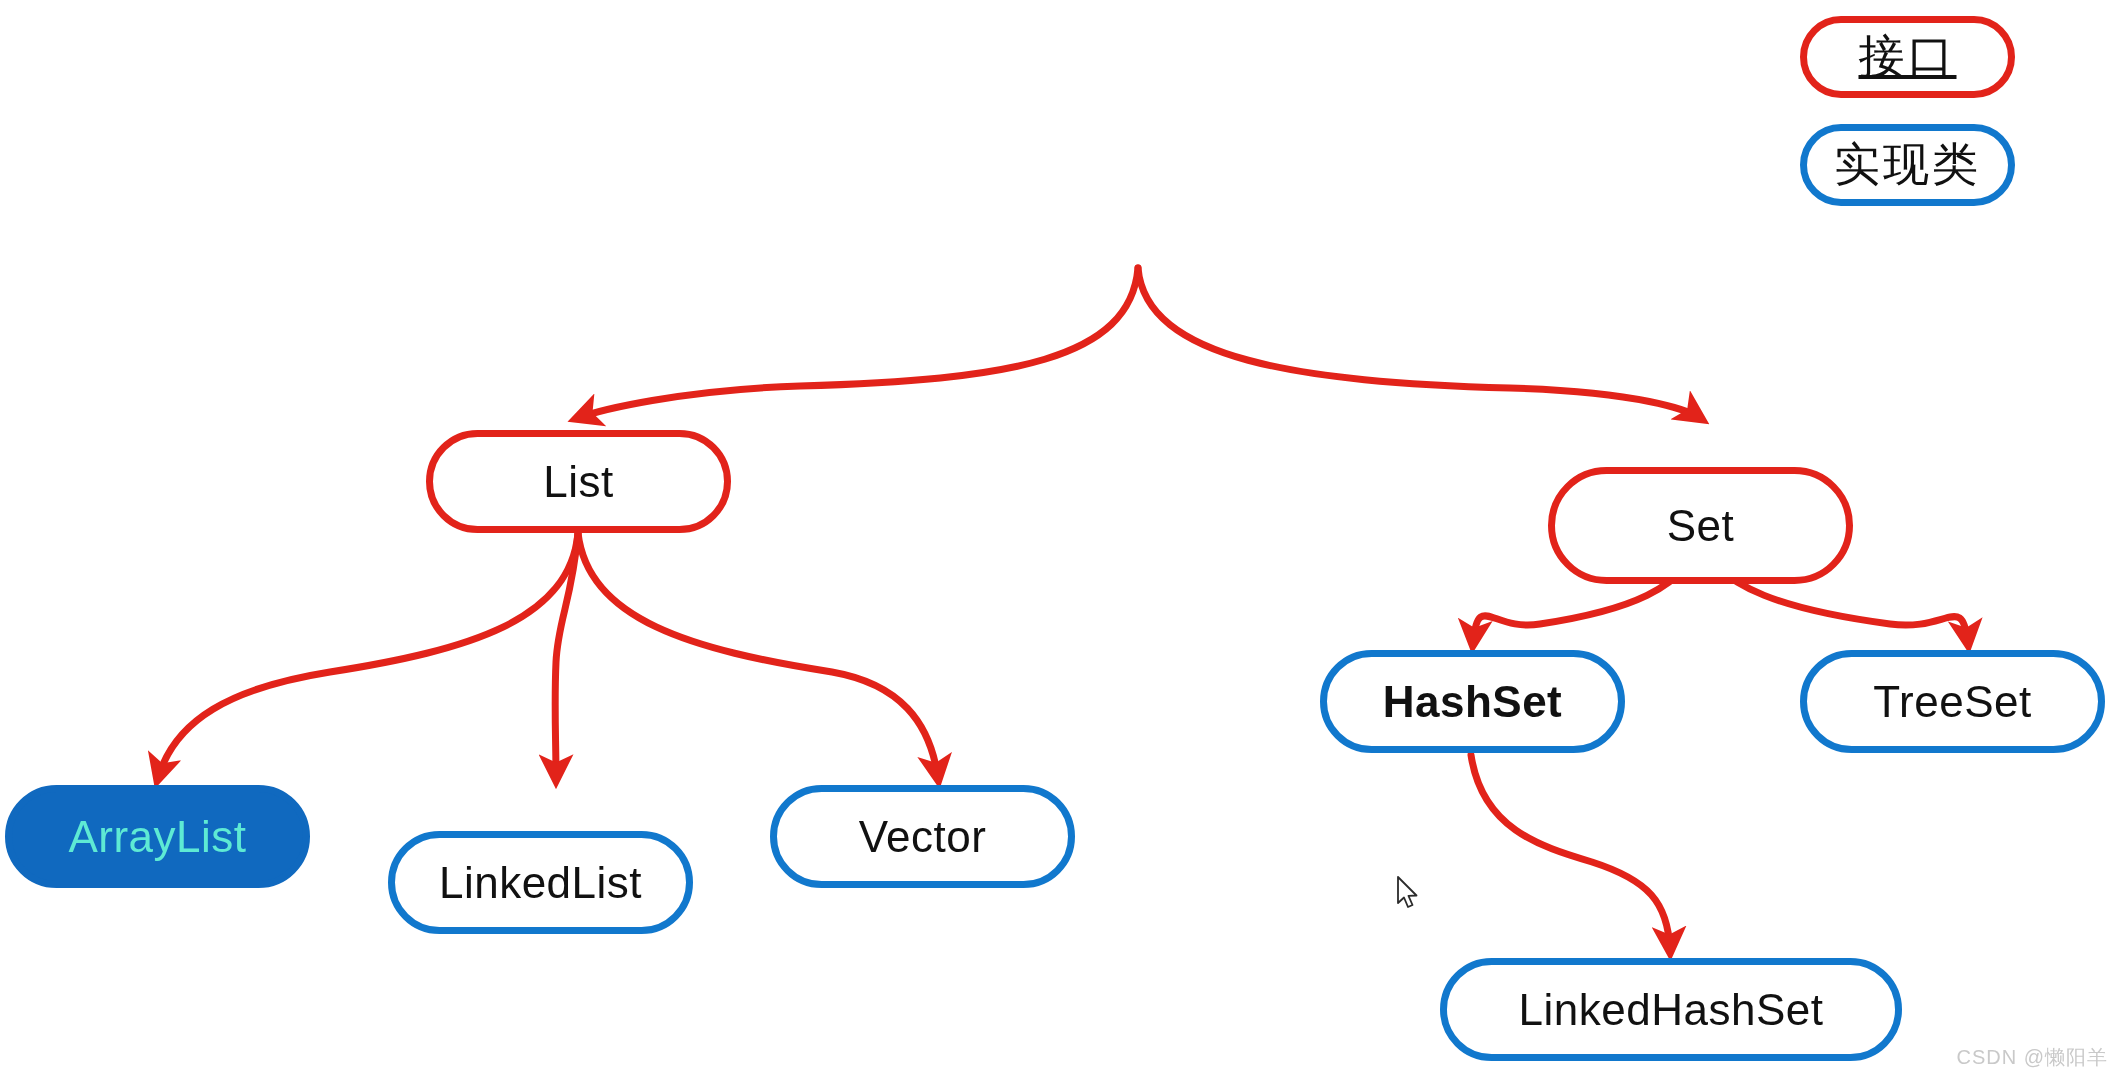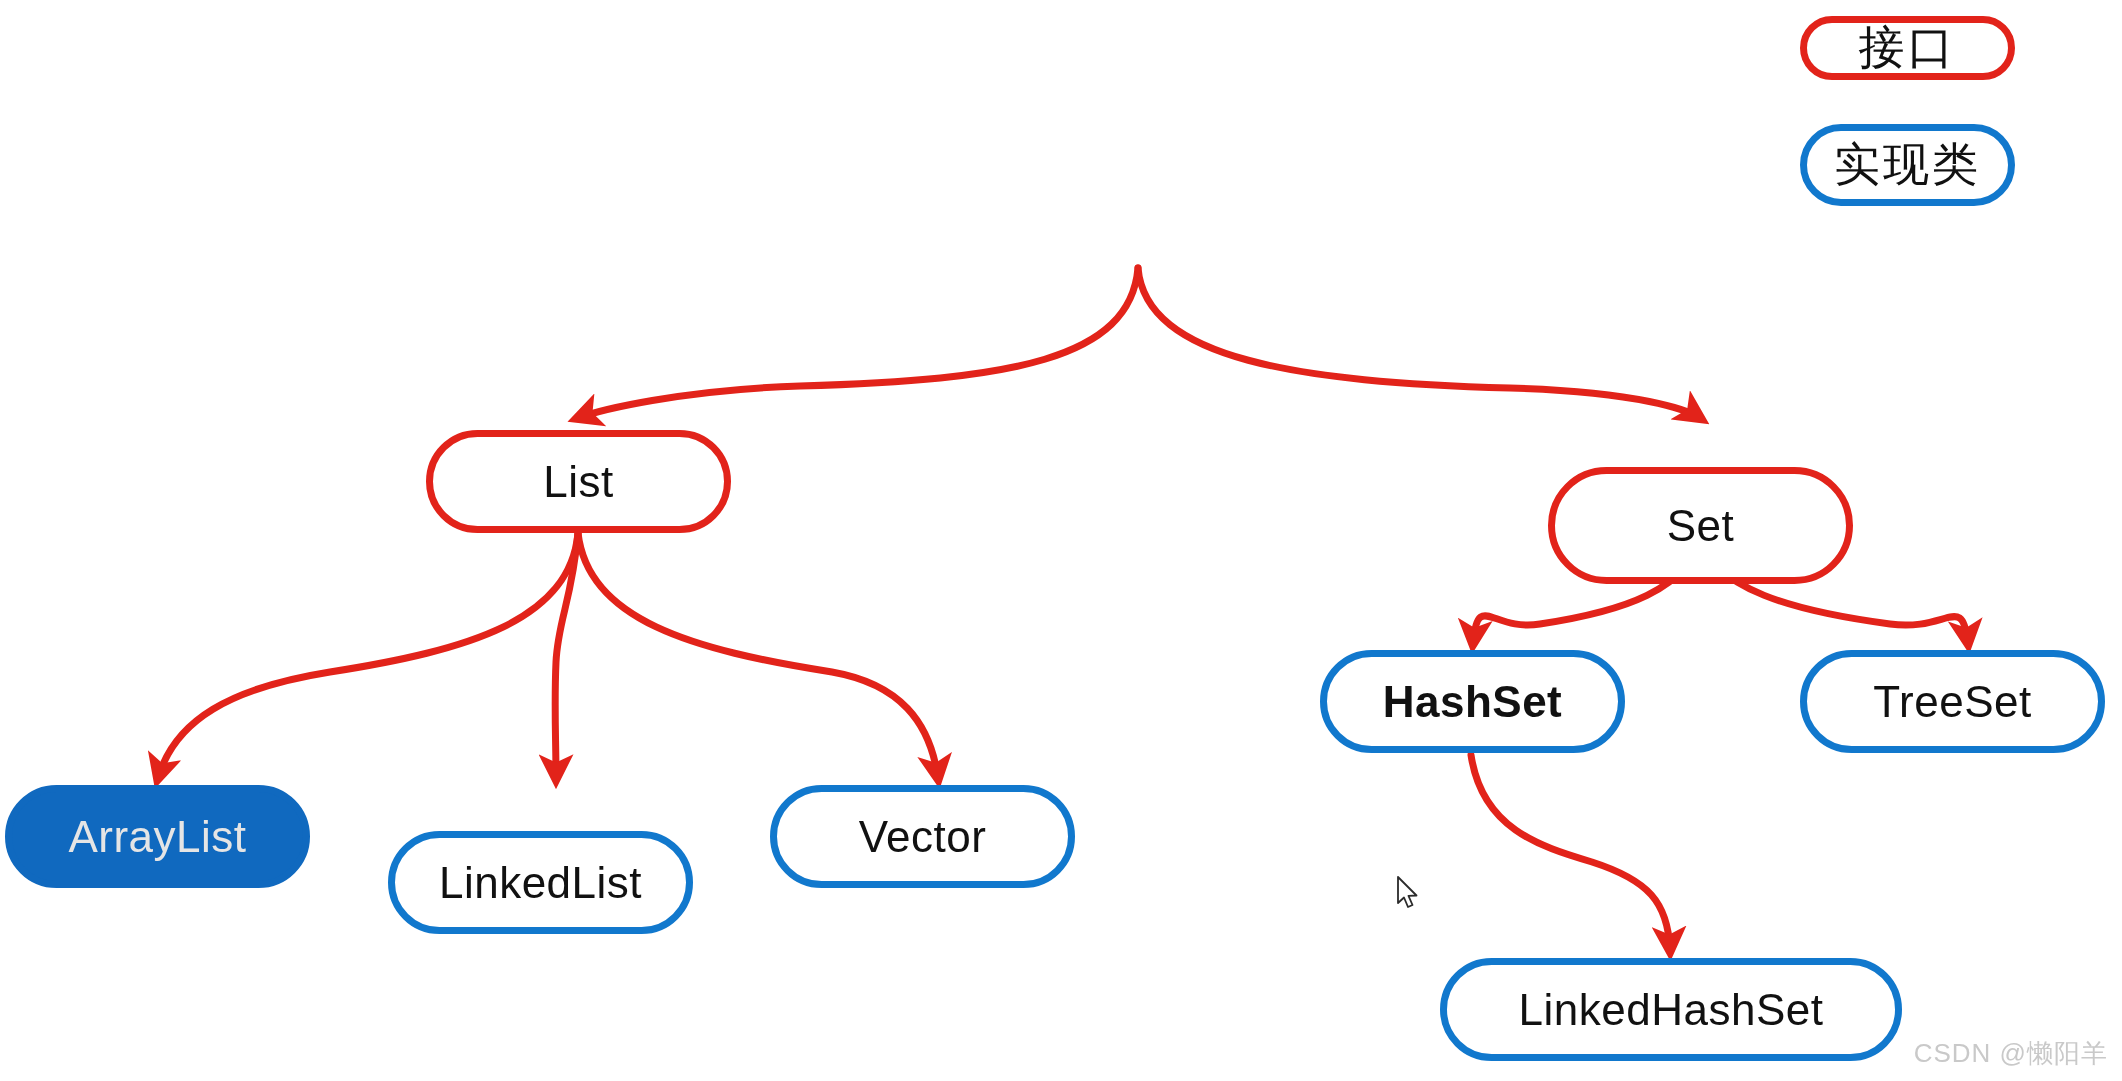--- a/index.html
+++ b/index.html
@@ -57,33 +57,33 @@
   }
   .node.iface {
     border: 7px solid #e2231a;
   }
   .node.impl {
     border: 7px solid #1178cd;
   }
   .node.impl-filled {
     border: 7px solid #1069bf;
     background: #1069bf;
-    color: #e5e5e5;
+    color: #5eead4;
   }
   .node.legend-box {
     font-size: 46px;
     letter-spacing: 3px;
   }
 
   
   #watermark {
     position: absolute;
     right: 14px;
     bottom: 10px;
-    font-size: 26px;
+    font-size: 20px;
     color: #c9c9c9;
     letter-spacing: 1px;
     white-space: nowrap;
   }
 
   
   #mouse-cursor {
     position: absolute;
     pointer-events: none;
   }
@@ -114,21 +114,21 @@
       <path d="M578,533 C588,620 692,650 832,672 C900,684 930,722 938,778"></path>
 
       <path d="M1700,533 C1692,590 1620,612 1540,624 C1492,632 1478,590 1473,643"></path>
 
       <path d="M1700,533 C1708,590 1800,612 1890,624 C1948,632 1962,592 1968,643"></path>
 
       <path d="M1471,755 C1482,828 1538,846 1592,862 C1648,880 1668,902 1670,950"></path>
     </g>
   </svg>
 
-  <div class="node iface legend-box" style="left:1800px; top:16px; width:215px; height:64px;">
+  <div class="node iface legend-box" style="left:1800px; top:16px; width:215px; height:82px;text-decoration:underline;">
     <span>接口</span>
   </div>
 
   <div class="node impl legend-box" style="left:1800px; top:124px; width:215px; height:82px;">
     <span>实现类</span>
   </div>
 
 
   <div class="node iface" style="left:426px; top:430px; width:305px; height:103px;">
     <span>List</span>

